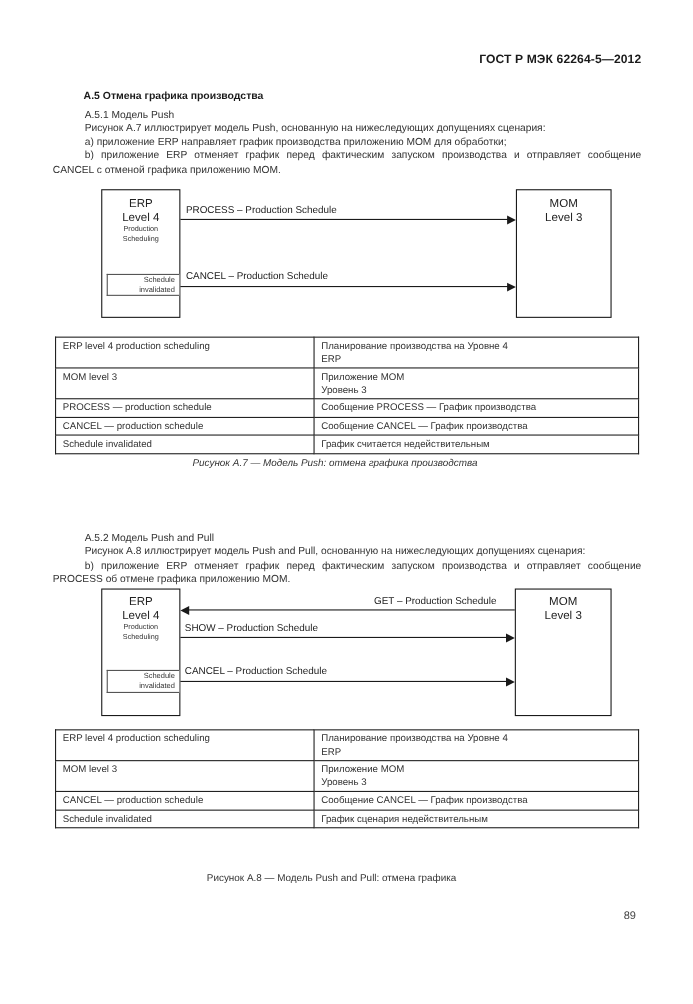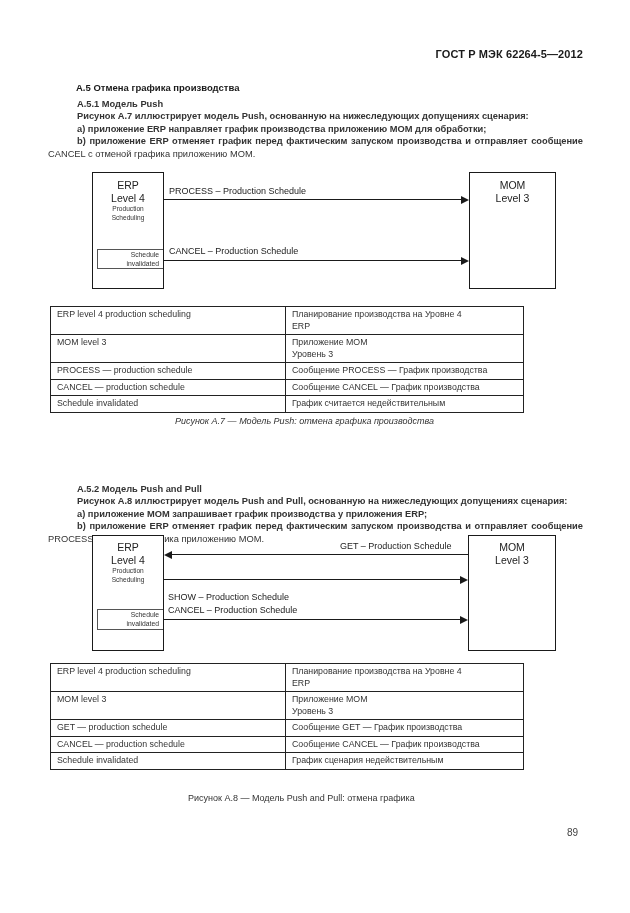--- a/index.html
+++ b/index.html
@@ -2,33 +2,33 @@
 <html><head>
 <meta charset="utf-8">
 <style>
   html, body { margin: 0; padding: 0; background: #ffffff; }
   body { width: 630px; height: 913px; position: relative; overflow: hidden;
          font-family: "Liberation Sans", sans-serif; color: #2a2a2a; }
   .abs { position: absolute; }
   .hdr { top: 48px; right: 47px; font-size: 11px; font-weight: bold; color: #1a1a1a; letter-spacing: 0.1px; }
   .h-section { left: 76px; top: 82px; font-size: 9.5px; font-weight: bold; color: #1a1a1a; }
   .para { font-size: 9.3px; line-height: 12.4px; color: #333; }
-  .para .ind { padding-left: 29px; font-weight: bold; }
+  .para .ind { padding-left: 29px; }
   .para .j { text-align: justify; text-align-last: justify; }
   .diagram { position: absolute; }
   .box { position: absolute; border: 1.6px solid #1a1a1a; background: #fff; box-sizing: border-box; }
   .box .t1 { text-align: center; font-size: 10.5px; line-height: 13px; color: #222; }
   .box .t2 { text-align: center; font-size: 6.6px; line-height: 8.5px; color: #333; }
   .subbox { position: absolute; border: 1px solid #555; border-right: none; background: #fff; box-sizing: border-box;
             font-size: 6.8px; line-height: 9px; text-align: right; padding-right: 4px; color: #333; }
   .arrowline { position: absolute; height: 0; border-top: 1.6px solid #1a1a1a; }
   .arrowlabel { position: absolute; font-size: 9px; color: #222; white-space: nowrap; }
   .head-r { position: absolute; width: 0; height: 0; border-top: 4px solid transparent; border-bottom: 4px solid transparent; border-left: 8px solid #1a1a1a; }
   .head-l { position: absolute; width: 0; height: 0; border-top: 4px solid transparent; border-bottom: 4px solid transparent; border-right: 8px solid #1a1a1a; }
-  table.gl { position: absolute; left: 50px; width: 474px; border-collapse: collapse; font-size: 8.8px; color: #333; padding-left: 37px; }
+  table.gl { position: absolute; left: 50px; width: 531px; border-collapse: collapse; font-size: 8.8px; color: #333; padding-left: 37px; }
   table.gl td { border: 1px solid #222; padding: 2px 6px 2px 6px; vertical-align: top; line-height: 11.5px; }
   table.gl td.c1 { width: 222px; }
   .caption { position: absolute; font-size: 9px; color: #333; white-space: nowrap; }
   .pagenum { position: absolute; left: 567px; top: 827px; font-size: 10px; color: #444; }
 </style>
 </head>
 <body>
 
 <div class="abs hdr">ГОСТ Р МЭК 62264-5—2012</div>
 
@@ -96,21 +96,20 @@
     <td>График считается недействительным</td>
   </tr>
 </tbody>
   </table>
 
 <div class="caption" style="left:175px; top:416px;font-style:italic;">Рисунок А.7 — Модель Push: отмена графика производства</div>
 
 <div class="abs para" style="left:48px; top:459px; width:535px;margin-top:24px;">
   <div class="ind">А.5.2 Модель Push and Pull</div>
   <div class="ind">Рисунок А.8 иллюстрирует модель Push and Pull, основанную на нижеследующих допущениях сценария:</div>
-  <div class="ind">а) приложение МОМ запрашивает график производства у приложения ERP;</div>
   <div class="ind j">b) приложение ERP отменяет график перед фактическим запуском производства и отправляет сообщение</div>
   <div>PROCESS об отмене графика приложению МОМ.</div>
 </div>
 
 <div class="diagram" style="left:0; top:0;">
   <div class="box" style="left:92px; top:535px; width:72px; height:116px;">
     <div class="t1" style="margin-top:5px;">ERP</div>
     <div class="t1">Level 4</div>
     <div class="t2">Production</div>
     <div class="t2">Scheduling</div>
@@ -121,21 +120,21 @@
   </div>
   <div class="box" style="left:468px; top:535px; width:88px; height:116px;">
     <div class="t1" style="margin-top:5px;">MOM</div>
     <div class="t1">Level 3</div>
   </div>
 
   <div class="arrowlabel" style="left:340px; top:541px;">GET – Production Schedule</div>
   <div class="head-l" style="left:164px; top:551px;"></div>
   <div class="arrowline" style="left:171px; top:554px; width:297px;"></div>
 
-  <div class="arrowlabel" style="left:168px; top:592px;">SHOW – Production Schedule</div>
+  <div class="arrowlabel" style="left:168px; top:566px;">SHOW – Production Schedule</div>
   <div class="arrowline" style="left:164px; top:579px; width:297px;"></div>
   <div class="head-r" style="left:460px; top:576px;"></div>
 
   <div class="arrowlabel" style="left:168px; top:605px;">CANCEL – Production Schedule</div>
   <div class="arrowline" style="left:164px; top:619px; width:297px;"></div>
   <div class="head-r" style="left:460px; top:616px;"></div>
 </div>
 
 <table class="gl" style="top:663px;">
   <tbody>
@@ -147,24 +146,20 @@
         </td>
   </tr>
   <tr>
     <td class="c1">MOM level 3</td>
     <td>
           <div>Приложение МОМ</div>
           <div>Уровень 3</div>
         </td>
   </tr>
   <tr>
-    <td class="c1">GET — production schedule</td>
-    <td>Сообщение GET — График производства</td>
-  </tr>
-  <tr>
     <td class="c1">CANCEL — production schedule</td>
     <td>Сообщение CANCEL — График производства</td>
   </tr>
   <tr>
     <td class="c1">Schedule invalidated</td>
     <td>График сценария недействительным</td>
   </tr>
 </tbody>
   </table>
 

